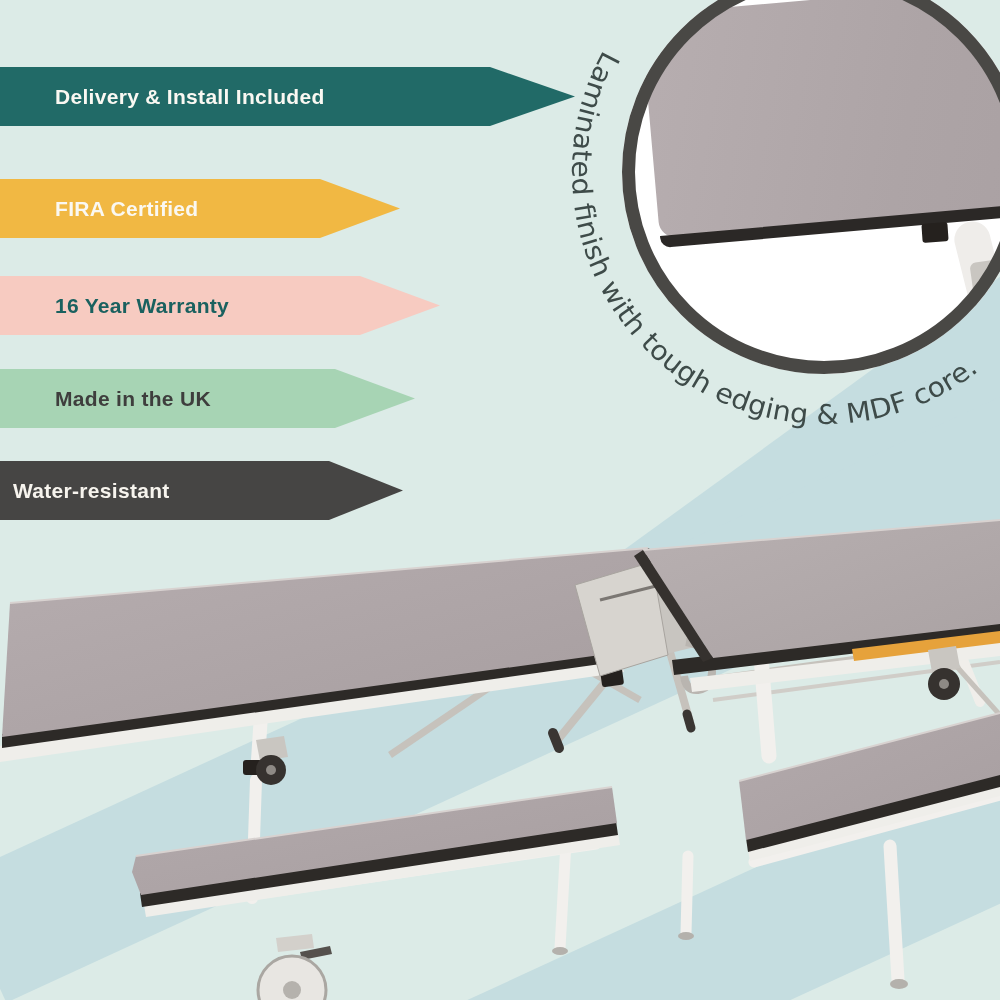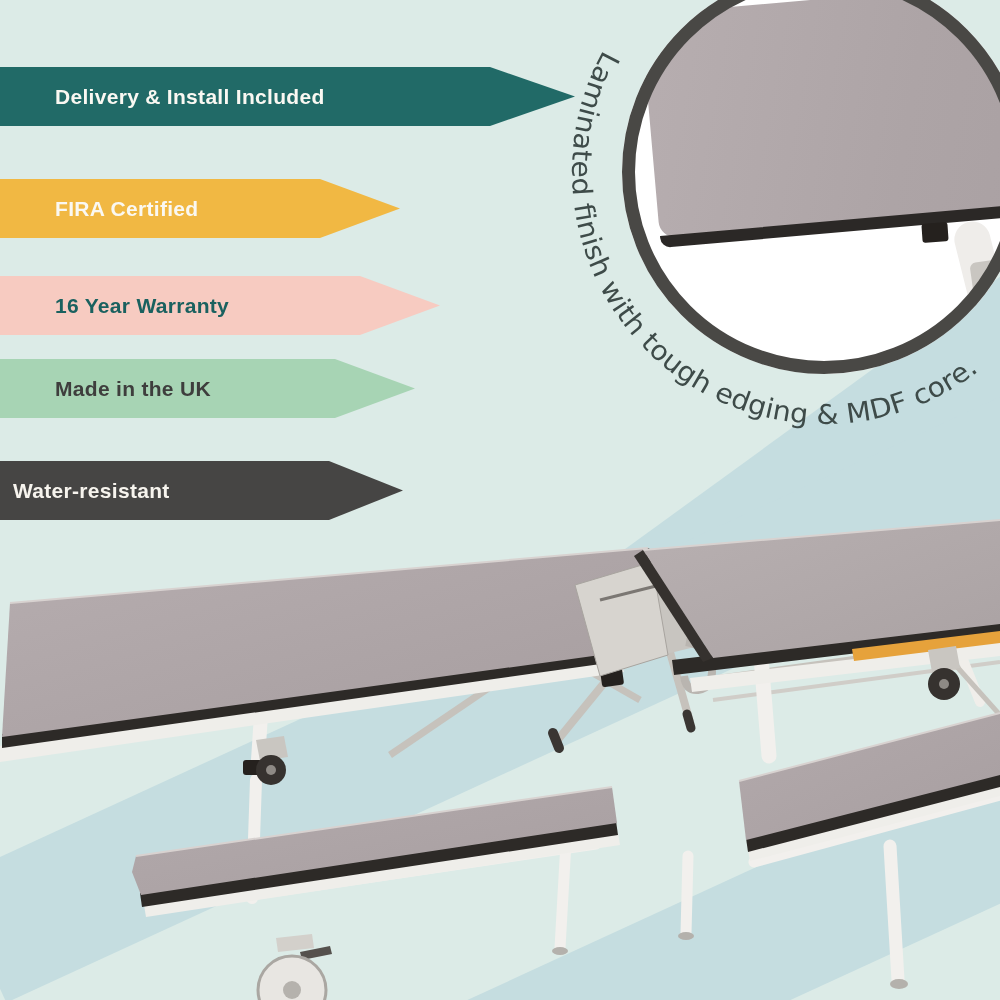--- a/index.html
+++ b/index.html
@@ -22,21 +22,21 @@
   .banner{
     position:absolute;left:0;height:59px;display:flex;align-items:center;
     padding-left:55px;box-sizing:border-box;
     font-weight:700;font-size:21px;letter-spacing:.3px;
     clip-path:polygon(0 0,calc(100% - var(--tip)) 0,100% 50%,calc(100% - var(--tip)) 100%,0 100%);
     white-space:nowrap;
   }
   .banner-1{top:67px;width:575px;--tip:85px;}
   .banner-2{top:167px;width:400px;--tip:80px;}
   .banner-3{top:276px;width:440px;--tip:80px;}
-  .banner-4{top:359px;width:415px;align-items:center;--tip:80px;}
+  .banner-4{top:369px;width:415px;align-items:center;--tip:80px;}
   .banner-5{top:461px;width:403px;padding-left:13px;--tip:74px;}
   
   .inset{position:absolute;left:622px;top:-30px;width:404px;height:404px;}
   .inset-clip{
     position:absolute;inset:0;border-radius:50%;overflow:hidden;background:#ffffff;
   }
   .inset-slab{
     position:absolute;left:38px;top:44px;width:470px;height:224px;
     background:linear-gradient(105deg,#b7aeb0 0%,#ada4a6 55%,#a89fa1 100%);
     border-radius:18px 4px 4px 16px;

